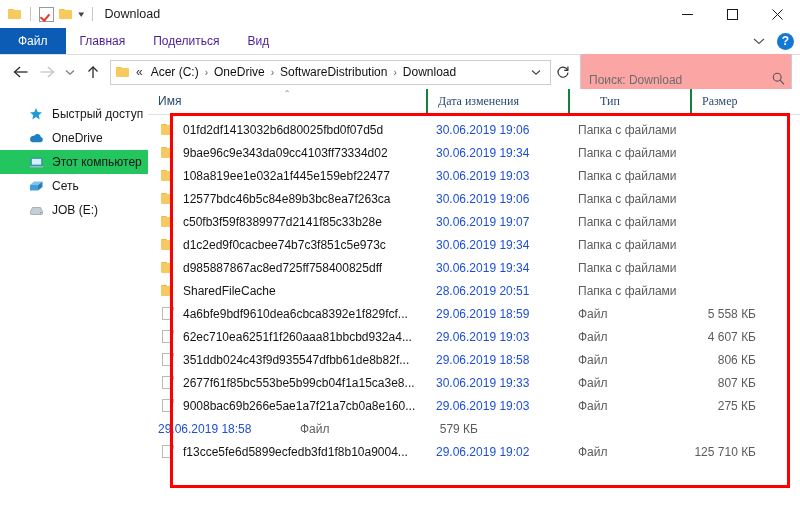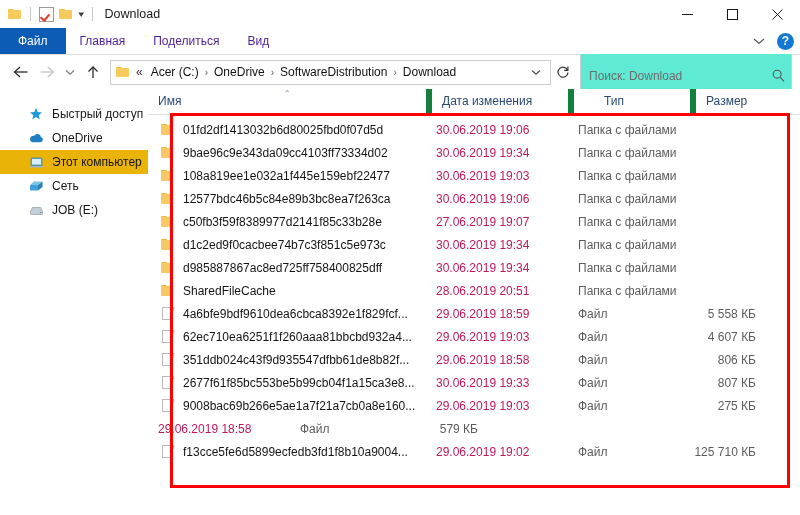--- a/index.html
+++ b/index.html
@@ -216,23 +216,23 @@
   .refresh-btn {
     width: 22px; height: 22px;
     display: flex; align-items: center; justify-content: center;
     color: #333;
     margin-left: 1px;
   }
   #searchbox {
     width: 196px;
     height: 23px;
     border: 1px solid #cccccc;
-    background: #5eead4;
-    display: flex;
-    align-items: flex-start;
+    background: #fca5a5;
+    display: flex;
+    align-items: center;
     margin-left: 6px;
     padding: 16px 6px 0 8px;
   }
   #search-input {
     border: 0;
     outline: 0;
     flex: 1;
     font-family: "Liberation Sans", sans-serif;
     font-size: 12px;
     color: #555555;
@@ -257,21 +257,21 @@
   .nav-item {
     height: 24px;
     display: flex;
     align-items: center;
     padding-left: 28px;
     font-size: 12px;
     color: #161616;
     gap: 8px;
     white-space: nowrap;
   }
-  .nav-item.selected { background: #eab308; }
+  .nav-item.selected { background: #22c55e; }
   .nav-icon {
     width: 16px; height: 16px;
     display: flex; align-items: center; justify-content: center;
     flex-shrink: 0;
   }
 
   #filepane {
     flex: 1;
     display: flex;
     flex-direction: column;
@@ -289,21 +289,21 @@
   .colh {
     font-size: 12px;
     color: #2b4a72;
     padding-left: 10px;
     position: relative;
     height: 25px;
     line-height: 25px;
     box-sizing: border-box;
     white-space: nowrap;
   }
-  .colh + .colh { border-left: 6px solid #15803d; }
+  .colh + .colh { border-left: 2px solid #15803d; font-family: Liberation Serif, serif; }
   .colh.name { width: 278px; }
   .colh.date { width: 142px; }
   .colh.type { width: 122px; padding-left: 30px; }
   .colh.size { width: 100px; }
   .sortcaret {
     position: absolute;
     left: 50%;
     top: 1px;
     transform: translateX(-50%);
     color: #5a7ba6;
@@ -329,21 +329,21 @@
   }
   .cell.name {
     width: 278px;
     display: flex;
     align-items: center;
     gap: 8px;
     padding-left: 12px;
     color: #141414;
     text-align: center;
   }
-  .cell.date { width: 142px; padding-left: 10px; color: #be185d; }
+  .cell.date { width: 142px; padding-left: 10px; color: #1d4ed8; }
   .cell.type { width: 122px; padding-left: 10px; color: #5c5c5c; }
   .cell.size {
     width: 88px;
     padding-right: 22px;
     text-align: right;
     color: #5c5c5c;
   }
   .nm { overflow: hidden; text-overflow: clip; }
 
   
@@ -619,21 +619,21 @@
           </div>
           <div class="cell date">30.06.2019 19:06</div>
           <div class="cell type">Папка с файлами</div>
           <div class="cell size"></div>
         </div>
         <div class="row">
           <div class="cell name">
             <span class="ico-folder"></span>
             <span class="nm">c50fb3f59f8389977d2141f85c33b28e</span>
           </div>
-          <div class="cell date">27.06.2019 19:07</div>
+          <div class="cell date">30.06.2019 19:07</div>
           <div class="cell type">Папка с файлами</div>
           <div class="cell size"></div>
         </div>
         <div class="row">
           <div class="cell name">
             <span class="ico-folder"></span>
             <span class="nm">d1c2ed9f0cacbee74b7c3f851c5e973c</span>
           </div>
           <div class="cell date">30.06.2019 19:34</div>
           <div class="cell type">Папка с файлами</div>

